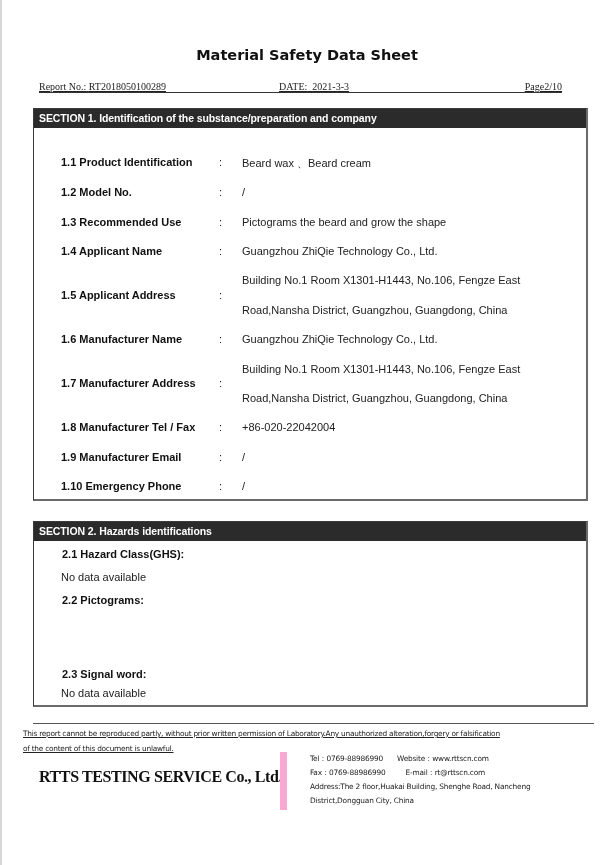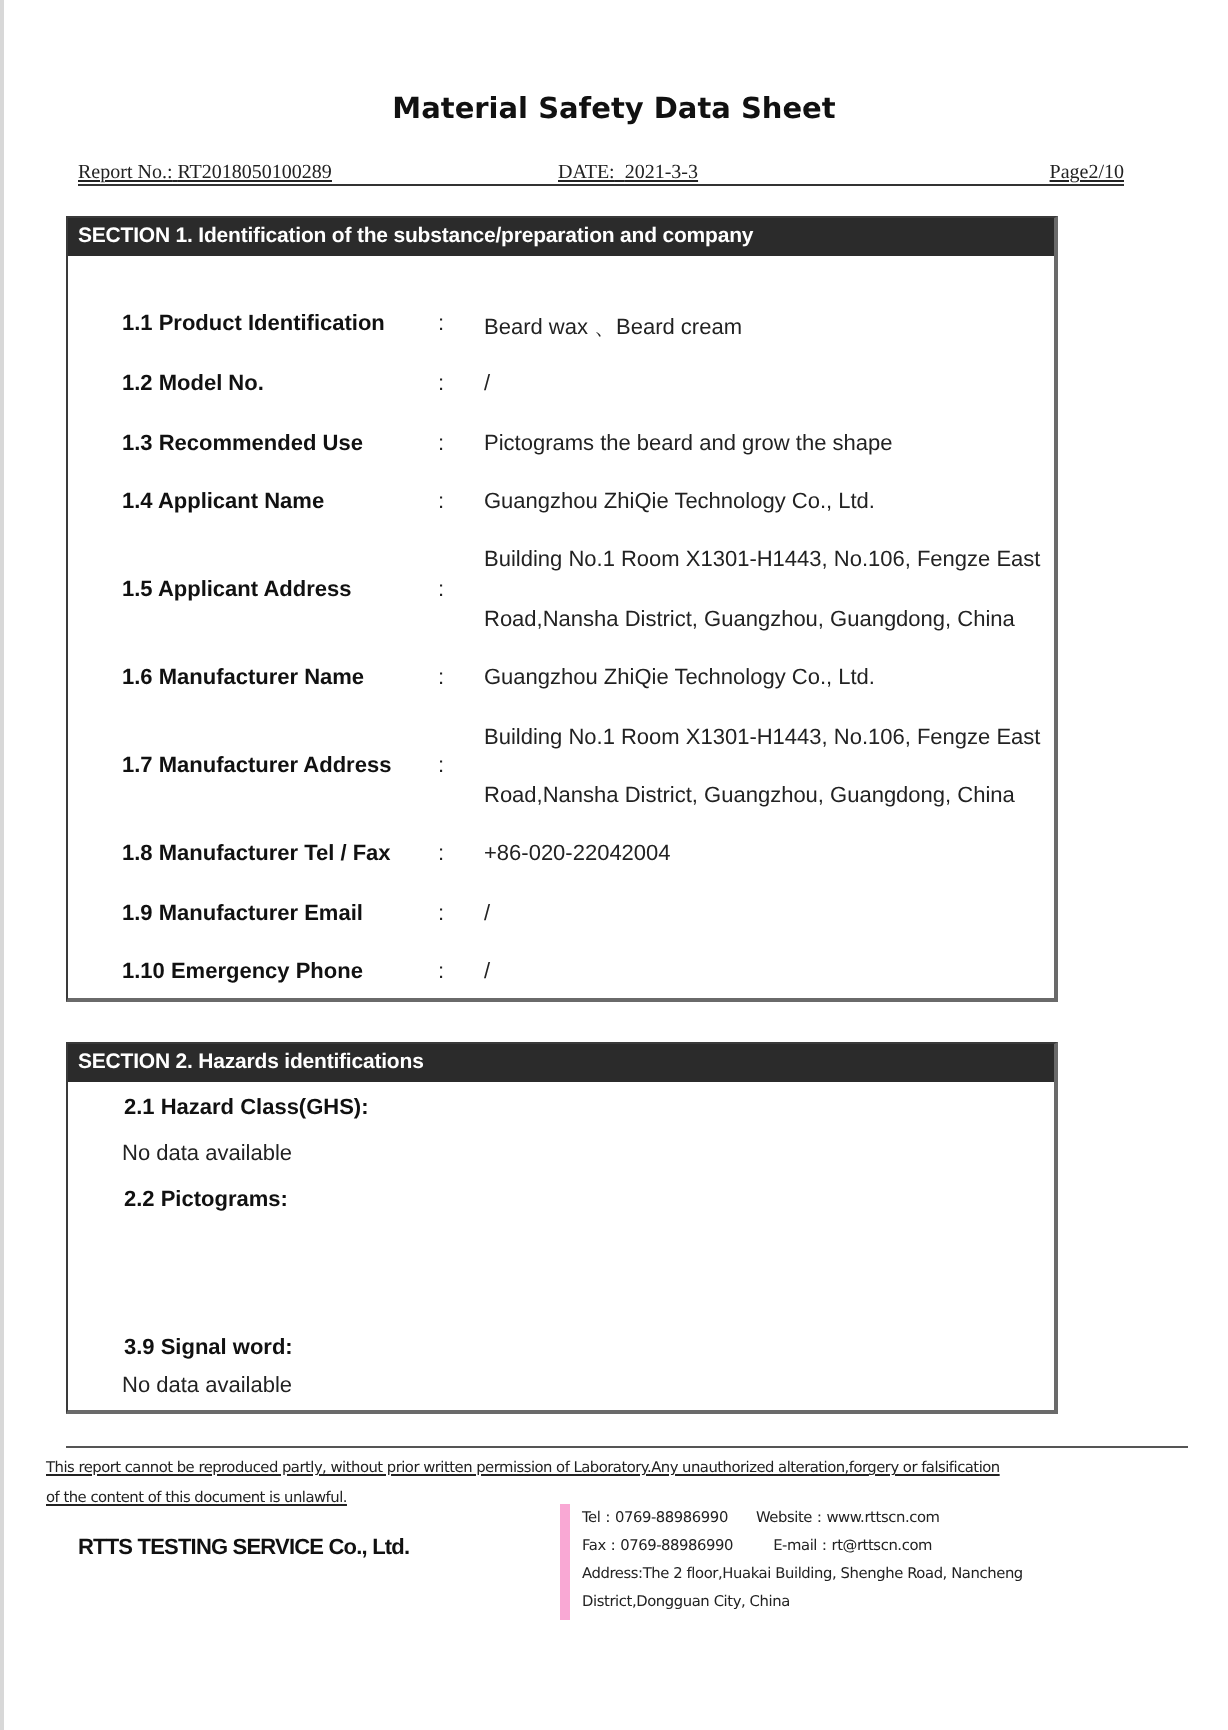--- a/index.html
+++ b/index.html
@@ -20,21 +20,21 @@
       position: absolute; left: 39px; width: 523px; top: 80px; height: 12px;
       border-bottom: 1px solid #333;
       font-family: "Liberation Serif", serif; font-size: 10px; color: #222;
     }
     .report-line span { position: absolute; top: 1px; text-decoration: underline; }
     .report-line .rno { left: 0; }
     .report-line .date { left: 240px; text-align: right; }
     .report-line .page { right: 0; }
 
     .section {
-      position: absolute; left: 33px; width: 496px;
+      position: absolute; left: 33px; width: 555px;
       border: 1px solid #3a3a3a; box-sizing: border-box;
       border-right: 2px solid #6a6a6a; border-bottom: 2px solid #6a6a6a;
     }
     .section-header {
       background: #2b2b2b; color: #fff; font-weight: bold; font-size: 10.5px;
       height: 19px; line-height: 19px; padding-left: 5px;
       letter-spacing: -0.1px;
     }
     #sec1 { top: 108px; height: 393px; }
     #sec2 { top: 521px; height: 186px; }
@@ -49,26 +49,26 @@
 
     .footer-rule { position: absolute; left: 33px; width: 561px; top: 723px; height: 1px; background: #555; }
     .disclaimer {
       position: absolute; left: 23px; width: 560px; top: 726px;
       font-family: "DejaVu Sans", sans-serif; font-size: 7.4px; line-height: 15px; color: #222;
       letter-spacing: -0.25px;
       text-decoration: underline;
     }
     .company {
       position: absolute; left: 39px; top: 768px;
-      font-family: Liberation Sans, sans-serif; font-weight: bold; font-size: 11px; color: #111;
+      font-family: Liberation Serif, serif; font-weight: bold; font-size: 16px; color: #111;
       letter-spacing: -0.4px;
     }
     .contact {
-      position: absolute; left: 280px; top: 752px; padding-left: 6px;
-      border-left: 5px solid #f9a8d4; height: 58px;
+      position: absolute; left: 280px; top: 752px; padding-left: 23px;
+      border-left: 7px solid #f9a8d4; height: 58px;
       font-family: "DejaVu Sans", sans-serif; font-size: 7.4px; line-height: 14px; color: #222;
       letter-spacing: -0.2px;
     }
     .contact .gap { display: inline-block; width: 14px; }
   </style>
 </head>
 <body>
 
 <div class="left-edge"></div>
 
@@ -135,21 +135,21 @@
     <span class="colon">:</span>
     <span class="val">/</span>
   </div>
 </div>
 
 <div class="section" id="sec2">
   <div class="section-header">SECTION 2. Hazards identifications</div>
   <span class="s2-lbl" style="top:26px;">2.1 Hazard Class(GHS):</span>
   <span class="s2-val" style="top:49px;">No data available</span>
   <span class="s2-lbl" style="top:72px;">2.2 Pictograms:</span>
-  <span class="s2-lbl" style="top:146px;">3.9 Signal word:</span>
+  <span class="s2-lbl" style="top:146px;">2.3 Signal word:</span>
   <span class="s2-val" style="top:165px;">No data available</span>
 </div>
 
 <div class="footer-rule"></div>
 <div class="disclaimer">
   <div>This report cannot be reproduced partly, without prior written permission of Laboratory.Any unauthorized alteration,forgery or falsification</div>
   <div>of the content of this document is unlawful.</div>
 </div>
 <div class="company">RTTS TESTING SERVICE Co., Ltd.</div>
 <div class="contact">

